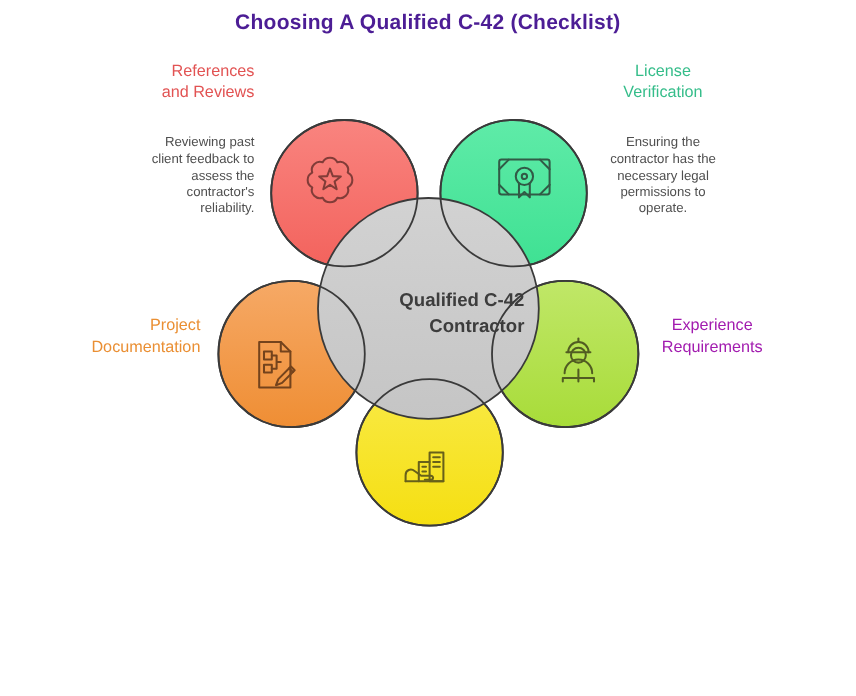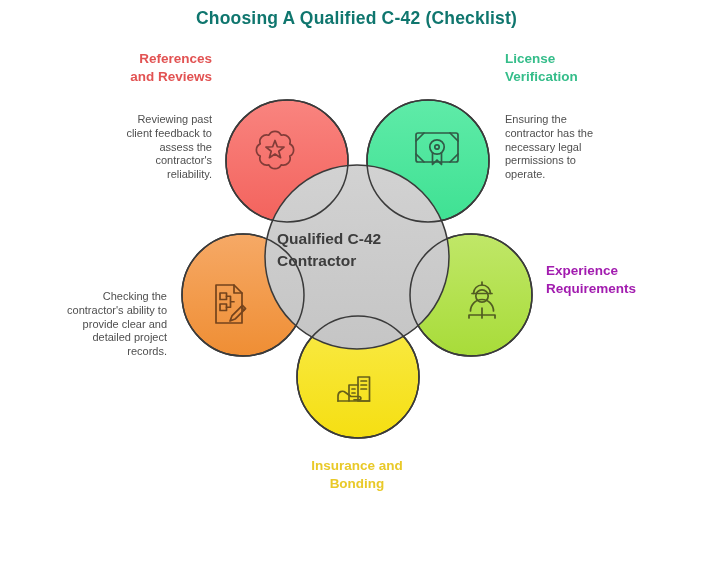--- a/index.html
+++ b/index.html
@@ -2,38 +2,38 @@
 <html><head>
 <meta charset="utf-8">
 <style>
   html,body { margin:0; padding:0; background:#ffffff; }
   #canvas {
     position:relative; width:713px; height:580px; background:#ffffff;
     font-family:"Liberation Sans", sans-serif; overflow:hidden;
   }
   .title {
     position:absolute; top:8px; left:0; right:0; text-align:center;
-    font-size:17.5px; font-weight:700; color:#0f766e; letter-spacing:.2px;
+    font-size:17.5px; font-weight:700; color:#4c1d95; letter-spacing:.2px;
   }
   svg.diagram { position:absolute; left:0; top:0; }
   circle.venn { stroke:#3a3a3a; stroke-width:1.5; }
   circle.ol   { fill:none; stroke:#3a3a3a; stroke-width:1.5; }
   .icon path, .icon rect, .icon circle {
     fill:none; stroke-width:1.7; stroke-linecap:round; stroke-linejoin:round;
   }
   .center-label {
-    position:absolute; left:277px; top:228px; width:160px; text-align:left;
+    position:absolute; left:277px; top:240px; width:160px; text-align:right;
     font-size:15.5px; font-weight:700; line-height:1.45; color:#3d3d3d;
     white-space:pre-line;
   }
   .label { position:absolute; }
-  .label .heading { font-size:13.5px; font-weight:700; line-height:1.3; white-space:pre-line; }
+  .label .heading { font-size:13.5px; font-weight:400; line-height:1.3; white-space:pre-line; }
   .label .desc    { margin-top:28px; font-size:11px; line-height:1.25; color:#4f4f4f; }
   .al-right  { text-align:right; }
-  .al-left   { text-align:left; }
+  .al-left   { text-align:center; }
   .al-center { text-align:center; }
   .h-ref { color:#e25353; }
   .h-lic { color:#35bd8a; }
   .h-proj{ color:#ea8f33; }
   .h-exp { color:#a21caf; }
   .h-ins { color:#e9c928; }
   #block-references { top:50px;  right:501px; width:95px;  }
   #block-license    { top:50px;  left:505px;  width:95px;  }
   #block-project    { top:262px; right:546px; width:105px; }
   #block-experience { top:262px; left:546px;  width:95px;  }
@@ -139,26 +139,25 @@
     <div class="desc">Reviewing past client feedback to assess the contractor's reliability.</div>
   </div>
 
   <div class="label al-left" id="block-license">
     <div class="heading h-lic">License
 Verification</div>
     <div class="desc">Ensuring the contractor has the necessary legal permissions to operate.</div>
   </div>
 
   <div class="label al-right" id="block-project">
-    <div class="desc">Checking the contractor's ability to provide clear and detailed project records.</div>
+    <div class="heading h-proj">Project
+Documentation</div>
   </div>
 
   <div class="label al-left" id="block-experience">
     <div class="heading h-exp">Experience
 Requirements</div>
   </div>
 
   <div class="label al-center" id="block-insurance">
-    <div class="heading h-ins">Insurance and
-Bonding</div>
   </div>
 
 </div>
 
 </body></html>

